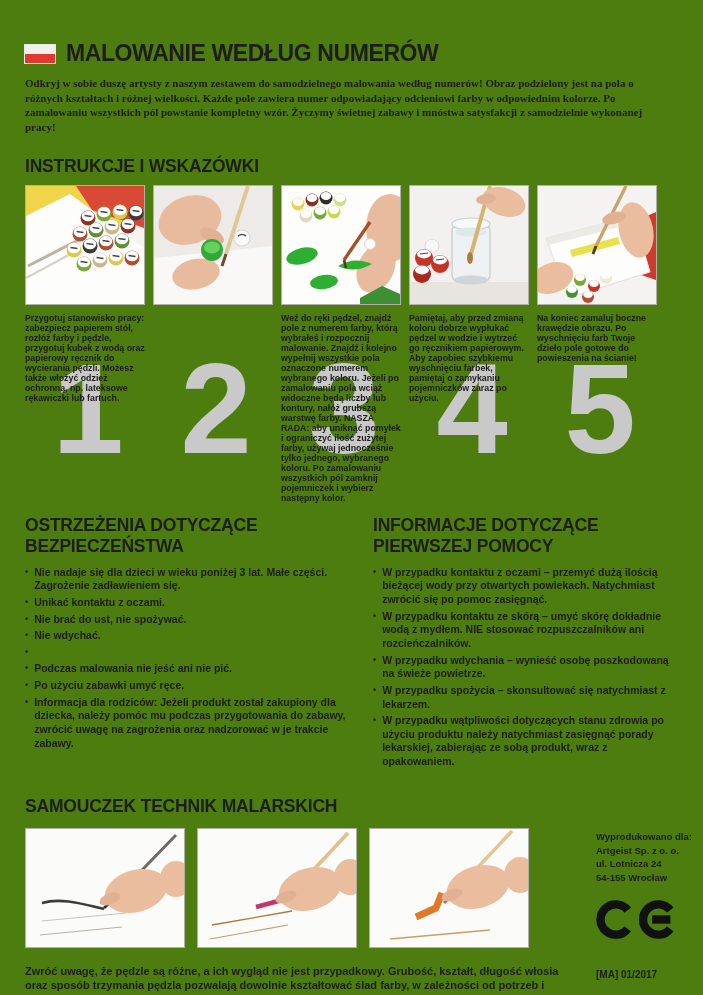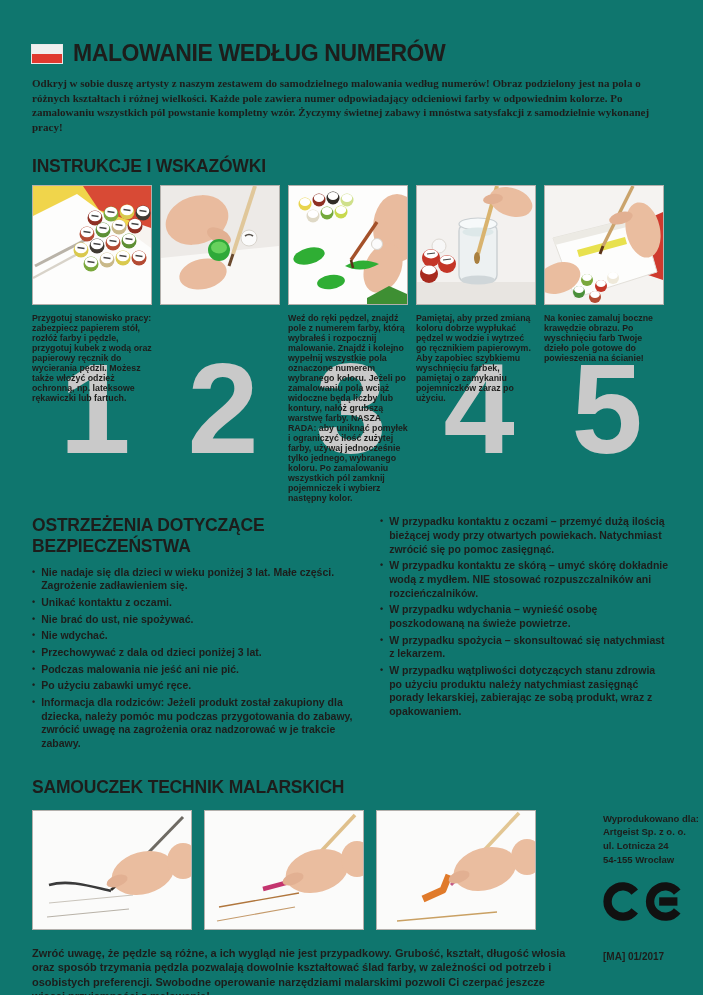--- a/index.html
+++ b/index.html
@@ -1,24 +1,24 @@
 <!DOCTYPE html>
 <html lang="pl"><head>
 <meta charset="utf-8">
 <style>
   html,body{margin:0;padding:0;background:#ffffff;}
   .page{
     position:relative;
     width:703px;height:995px;
-    background:#0f766e;
+    background:#4d7c0f;
     font-family:"Liberation Sans", sans-serif;
     color:#1d1d1b;
     overflow:hidden;
     box-sizing:border-box;
-    padding:40px 34px 0 32px;
+    padding:40px 34px 0 25px;
   }
   
   .hdr{display:flex;align-items:center;gap:11px;}
   .flag{display:inline-block;width:30px;height:18px;box-shadow:0 0 0 1px #e9e9e9;}
   .flag .fw{display:block;width:100%;height:50%;background:#efefef;}
   .flag .fr{display:block;width:100%;height:50%;background:#e0392f;}
   h1{margin:0;font-size:23px;font-weight:800;letter-spacing:-0.4px;}
   .intro{margin:9px 4px 0 0;font-size:11px;font-weight:700;line-height:1.32;max-width:633px;font-family:Liberation Serif, serif;}
   h2{margin:0;font-size:17.5px;font-weight:800;letter-spacing:-0.2px;line-height:1.15;}
   .h2-instr{margin-top:22px;margin-bottom:9px;}
@@ -299,37 +299,37 @@
         <li>
             <span class="dot">•</span>
             <span>Nie brać do ust, nie spożywać.</span>
           </li>
         <li>
             <span class="dot">•</span>
             <span>Nie wdychać.</span>
           </li>
         <li>
             <span class="dot">•</span>
-            <span>Przechowywać z dala od dzieci poniżej 3 lat.</span>
           </li>
         <li>
             <span class="dot">•</span>
             <span>Podczas malowania nie jeść ani nie pić.</span>
           </li>
         <li>
             <span class="dot">•</span>
             <span>Po użyciu zabawki umyć ręce.</span>
           </li>
         <li>
             <span class="dot">•</span>
             <span>Informacja dla rodziców: Jeżeli produkt został zakupiony dla dziecka, należy pomóc mu podczas przygotowania do zabawy, zwrócić uwagę na zagrożenia oraz nadzorować w je trakcie zabawy.</span>
           </li>
       </ul>
     </section>
     <section class="col col-aid">
+      <h2>INFORMACJE DOTYCZĄCE PIERWSZEJ POMOCY</h2>
       <ul class="blist">
         <li>
             <span class="dot">•</span>
             <span>W przypadku kontaktu z oczami – przemyć dużą ilością bieżącej wody przy otwartych powiekach. Natychmiast zwrócić się po pomoc zasięgnąć.</span>
           </li>
         <li>
             <span class="dot">•</span>
             <span>W przypadku kontaktu ze skórą – umyć skórę dokładnie wodą z mydłem. NIE stosować rozpuszczalników ani rozcieńczalników.</span>
           </li>
         <li>

